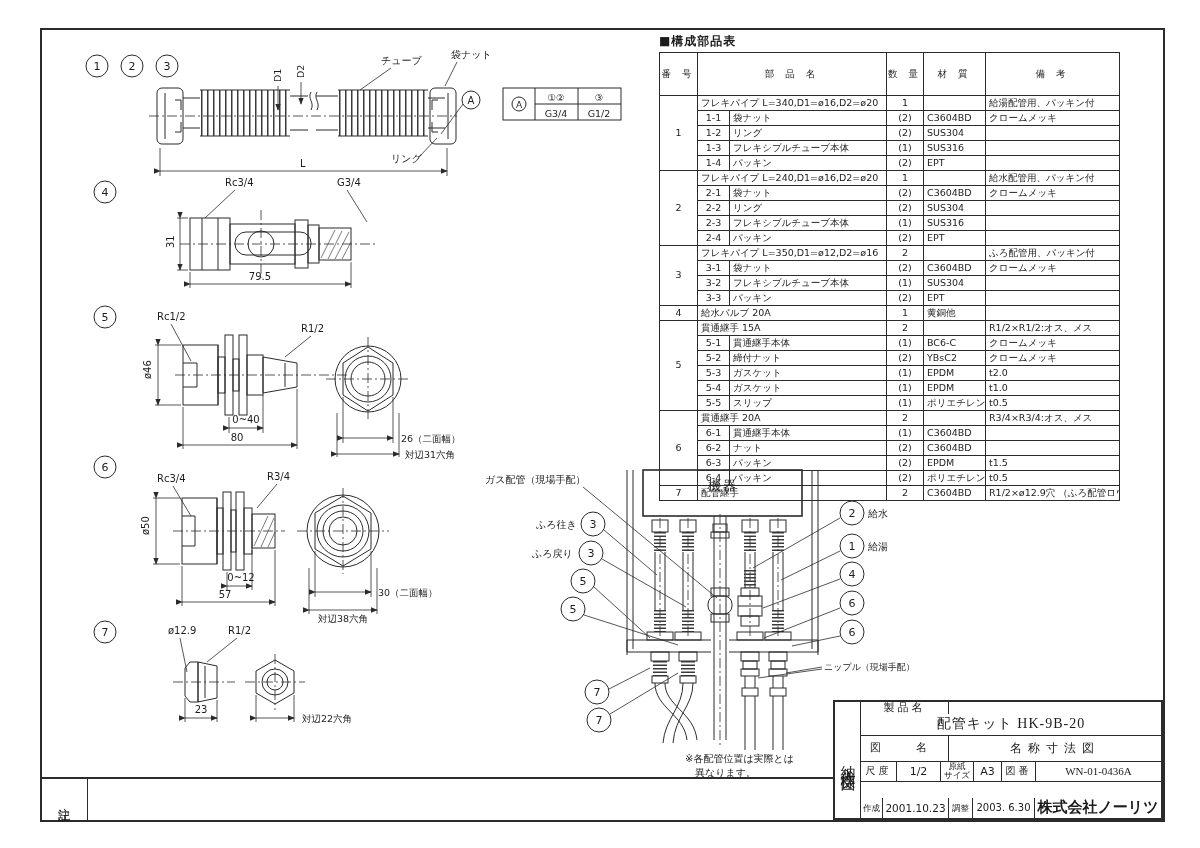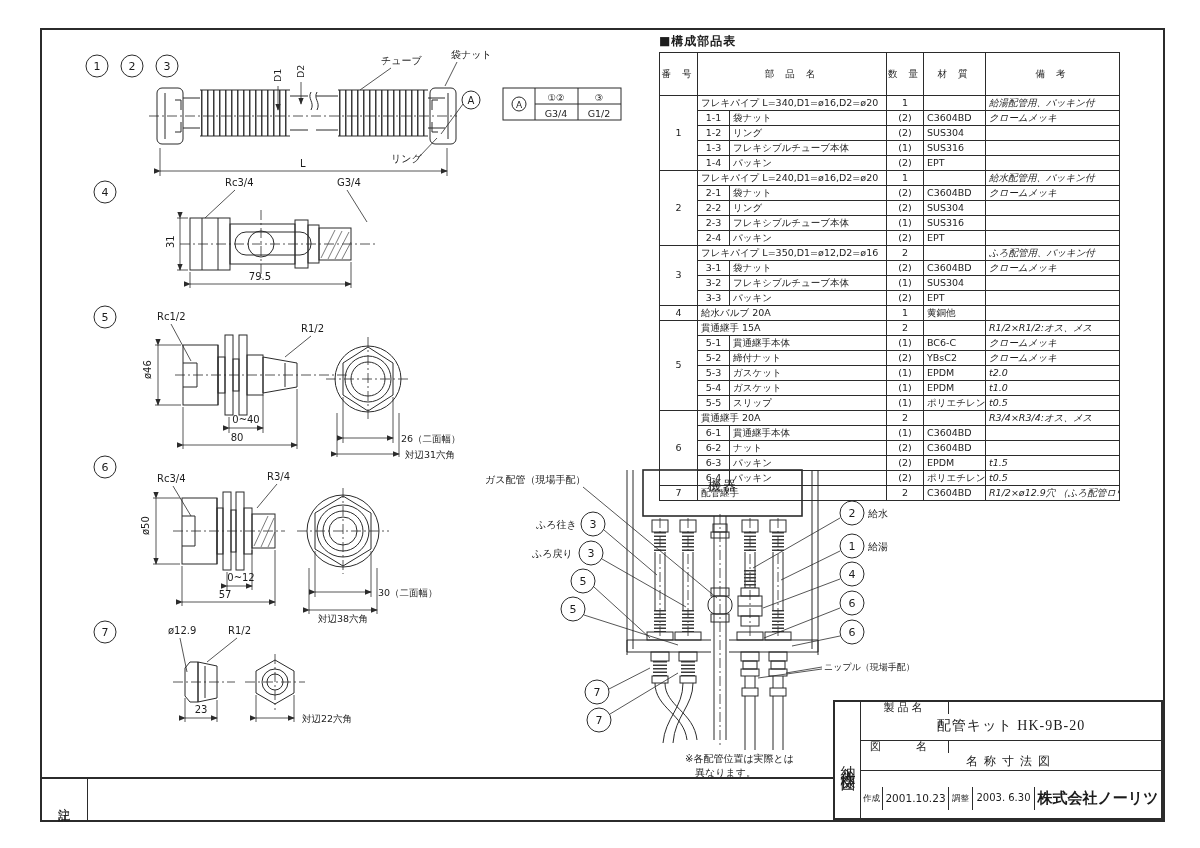--- a/index.html
+++ b/index.html
@@ -11,21 +11,21 @@
   
   #parts-area{left:659px;top:33px;width:537px;}
   #parts-title{font-size:12px;font-weight:bold;letter-spacing:1px;margin:0 0 2px 0;}
   table.parts{border-collapse:collapse;width:460px;table-layout:fixed;}
   table.parts th,table.parts td{border:1px solid #2b2b2b;font-size:9.5px;line-height:1.15;
        padding:1px 3px;overflow:hidden;white-space:nowrap;height:12px;}
   table.parts th{font-weight:normal;letter-spacing:4px;text-align:center;padding:15px 0;}
   td.c-no{text-align:center;}
   td.c-sub{text-align:center;letter-spacing:0;}
   td.c-qty{text-align:center;}
-  td.c-rem{white-space:pre;font-style:italic;}
+  td.c-rem{white-space:pre;}
   
   #titleblock{left:833px;top:700px;width:330px;height:120px;border:2px solid #2b2b2b;
      box-sizing:border-box;display:flex;}
   #tb-left{width:25px;border-right:1.5px solid #2b2b2b;display:flex;align-items:center;
      justify-content:center;writing-mode:vertical-rl;text-orientation:upright;
      font-size:15px;letter-spacing:3px;}
   #tb-right{flex:1;display:flex;flex-direction:column;}
   .tb-row{display:flex;border-bottom:1.5px solid #2b2b2b;box-sizing:border-box;}
   .tb-row:last-child{border-bottom:none;}
   .tb-cell{border-right:1.5px solid #2b2b2b;box-sizing:border-box;display:flex;
@@ -634,23 +634,32 @@
     <div style="flex:1"></div>
   </div>
 
   <div class="abs" id="titleblock">
     <div id="tb-left">納入仕様図</div>
     <div id="tb-right">
       <div class="tb-row" style="height:39px;flex-direction:column;">
         <div class="tb-cell lab" style="width:88px;">製品名</div>
         <div class="tb-cell" id="tb-product-value" style="flex:1;">配管キット HK-9B-20</div>
       </div>
-      <div class="tb-row" style="height:30px;flex-direction:column;">
+      <div class="tb-row" style="height:30px;">
         <div class="tb-cell lab" style="width:88px;letter-spacing:12px;">図　名</div>
         <div class="tb-cell" id="tb-fig-value" style="flex:1;">名称寸法図</div>
+      </div>
+      <div class="tb-row" style="height:24px;">
+        <div class="tb-cell lab" style="width:36px;font-size:10px;">尺度</div>
+        <div class="tb-cell" style="width:44px;">1/2</div>
+        <div class="tb-cell small2" style="width:33px;">原紙
+サイズ</div>
+        <div class="tb-cell" style="width:28px;">A3</div>
+        <div class="tb-cell lab" style="width:34px;font-size:10px;">図番</div>
+        <div class="tb-cell" style="flex:1;font-size:11px;">WN-01-0436A</div>
       </div>
       <div class="tb-row" style="height:23px;margin-top:16px;">
         <div class="tb-cell small2" style="width:22px;">作成</div>
         <div class="tb-cell" style="width:66px;font-size:10.5px;">2001.10.23</div>
         <div class="tb-cell small2" style="width:24px;">調整</div>
         <div class="tb-cell" style="width:62px;font-size:10px;">2003. 6.30</div>
         <div class="tb-cell" id="tb-company" style="flex:1;">株式会社ノーリツ</div>
       </div>
     </div>
   </div>

